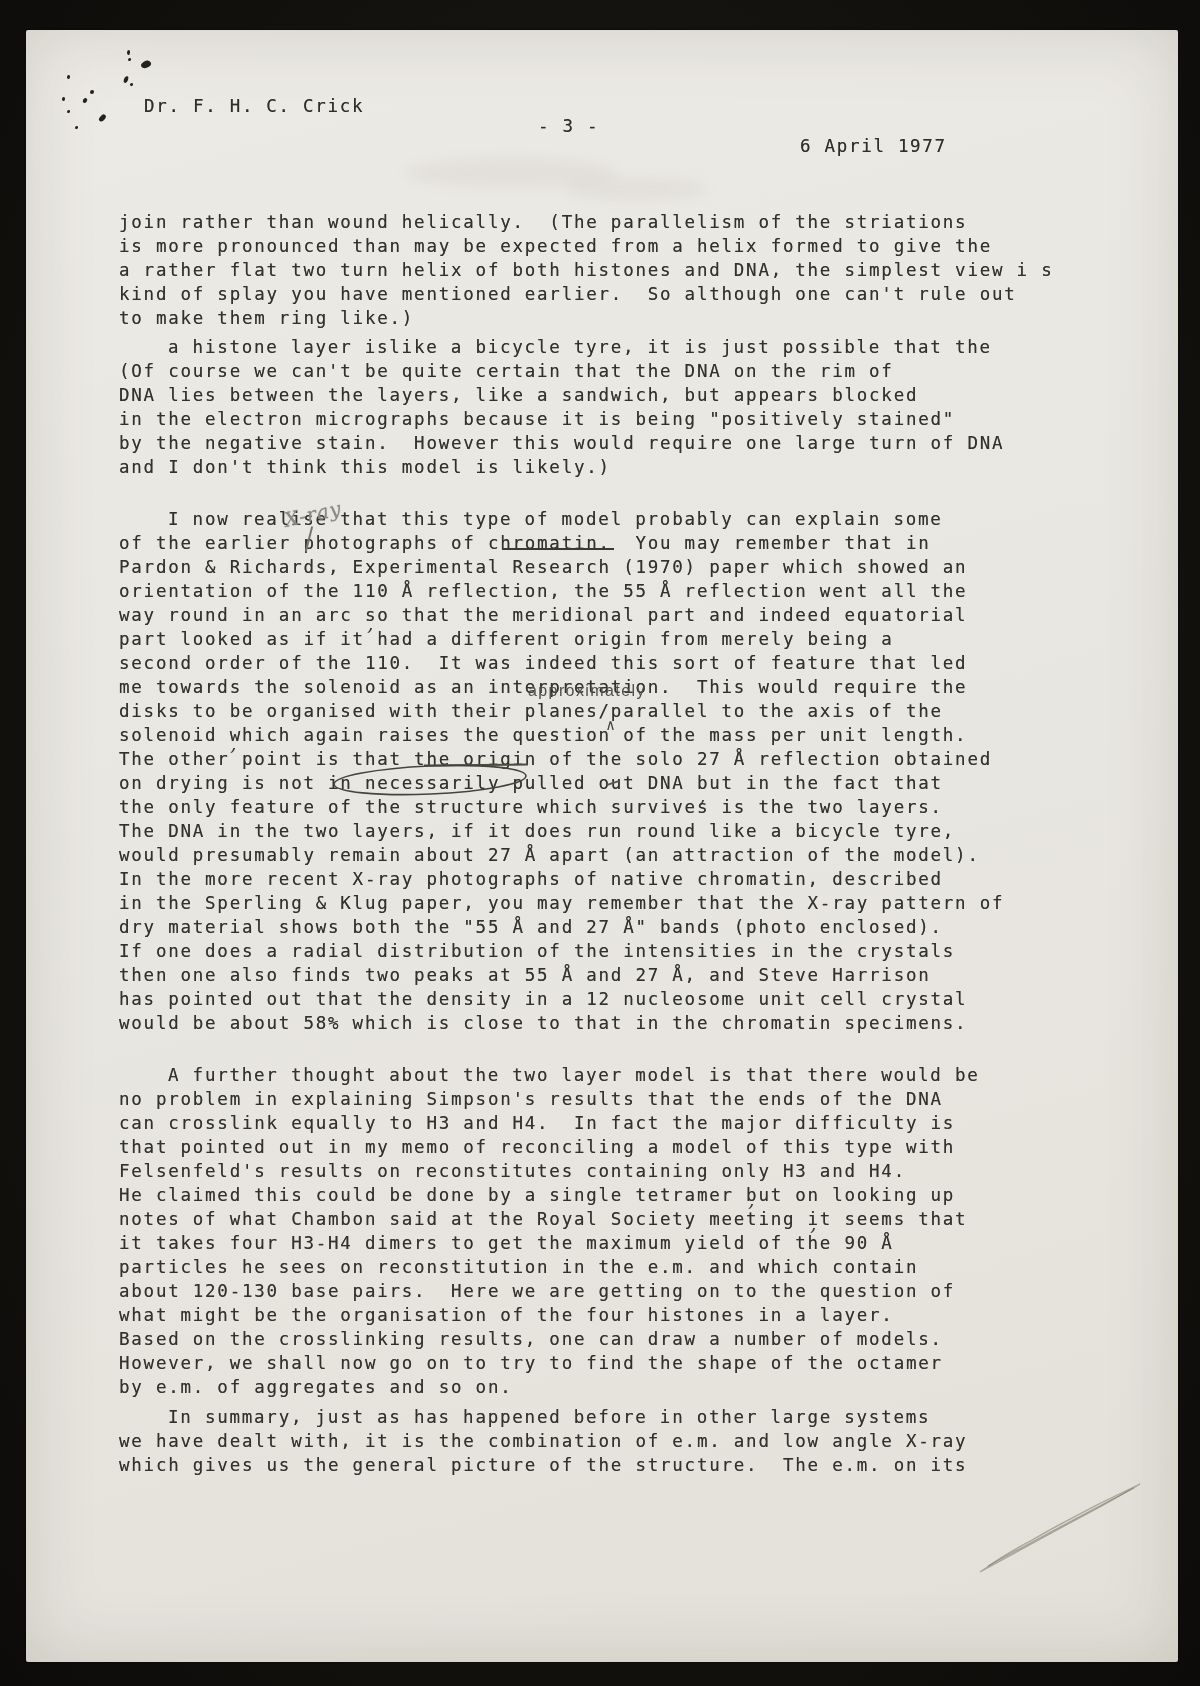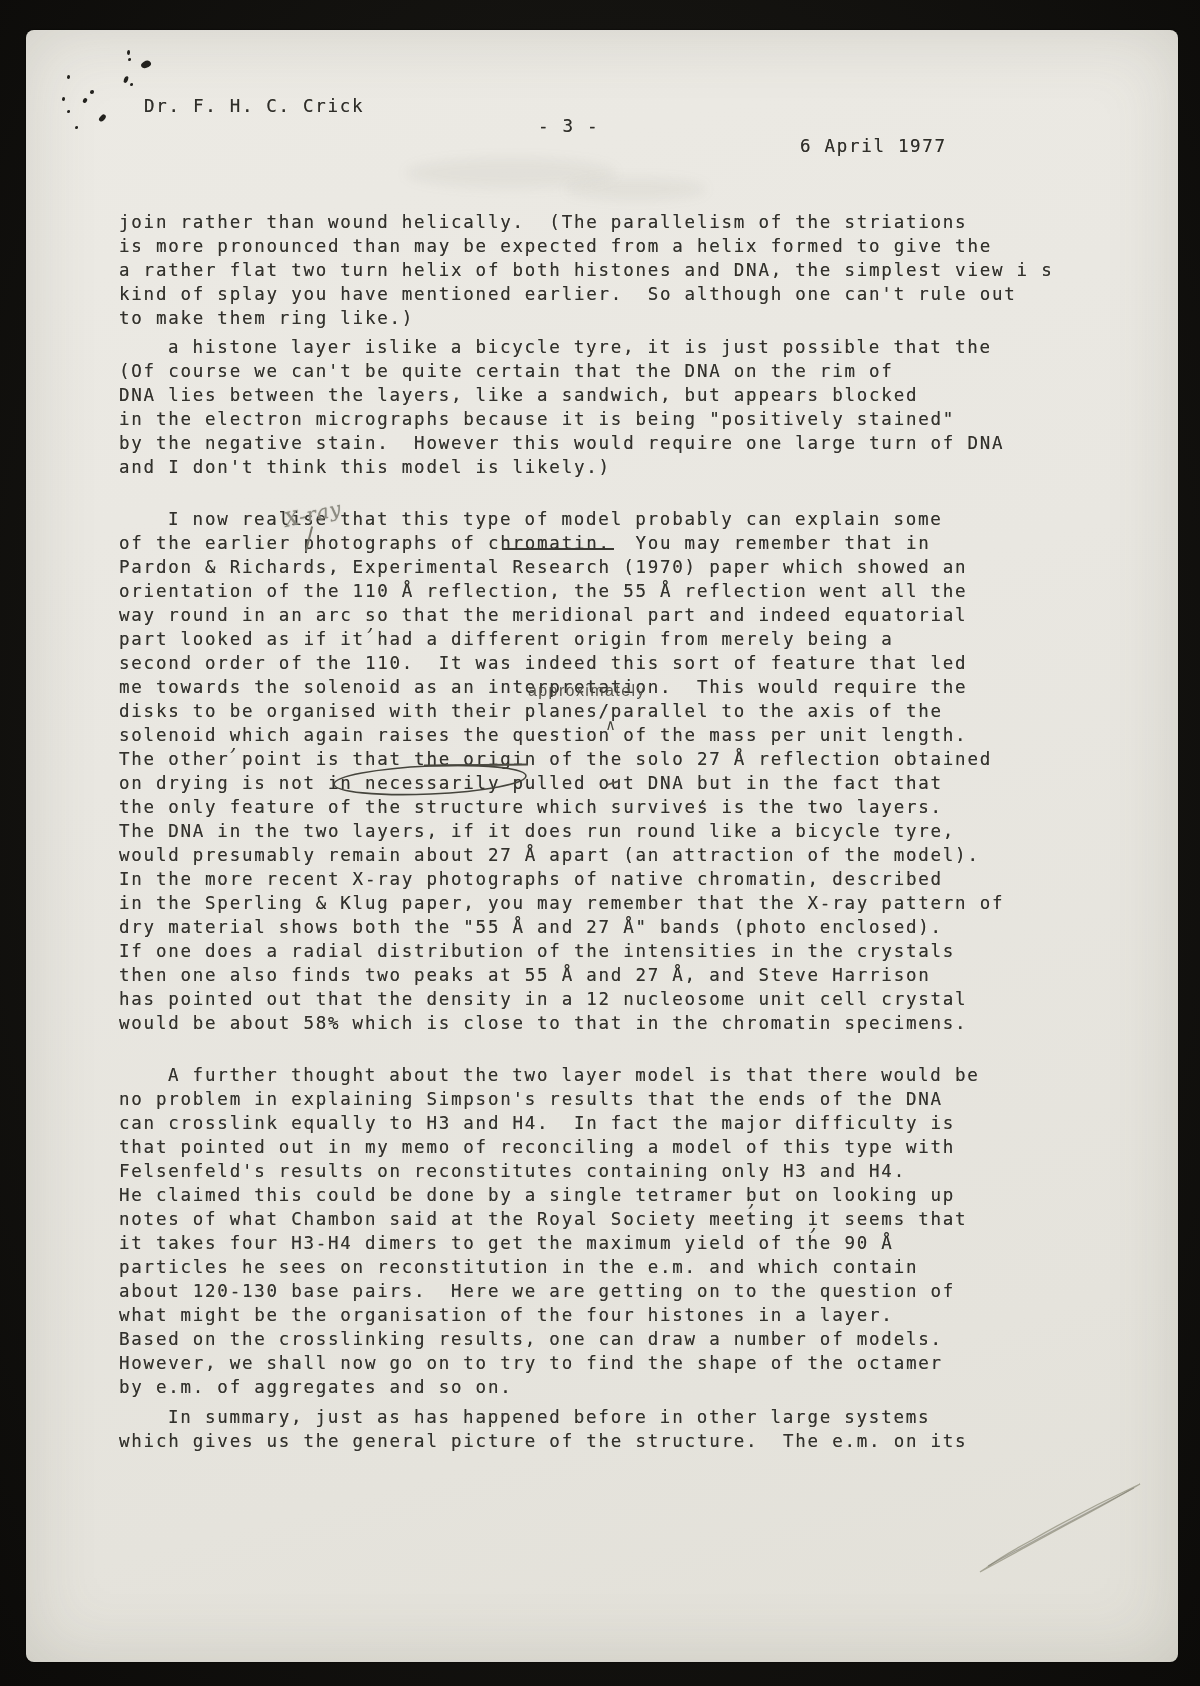--- a/index.html
+++ b/index.html
@@ -2,21 +2,21 @@
 <html><head>
 <meta charset="utf-8">
 <style>
   html,body{margin:0;padding:0;background:#0e0e0c;}
   .page{position:relative;width:1200px;height:1686px;overflow:hidden;
         background:radial-gradient(ellipse at 50% 45%, #1c1b18 0%, #141310 55%, #0c0b09 100%);
         font-family:"DejaVu Sans Mono", monospace;}
   .paper{position:absolute;left:26px;top:30px;width:1152px;height:1632px;
          background:linear-gradient(165deg,#eceae4 0%, #e9e7e1 40%, #e5e3dc 80%, #e2e0d8 100%);
          box-shadow:inset 0 0 70px rgba(90,86,72,0.18), 0 0 2px rgba(0,0,0,0.8);
-         border-radius:8px;}
+         border-radius:2px;}
   .hdr{position:absolute;top:46px;left:0;width:100%;height:26px;color:#2f2e29;
        font-size:17.5px;letter-spacing:1.7px;white-space:pre;
        text-shadow:0 0 0.5px rgba(45,44,38,0.6);}
   .hdr .recipient{position:absolute;left:118px;}
   .hdr .pagenum{position:absolute;left:512px;}
   .hdr .date{position:absolute;left:774px;}
   .body{position:absolute;left:93px;top:180px;width:990px;color:#32312c;
         font-size:17.5px;line-height:24px;letter-spacing:1.76px;
         text-shadow:0 0 0.5px rgba(45,44,38,0.55);}
   .para{margin:0;}
@@ -103,20 +103,21 @@
           <div class="line">it takes four H3-H4 dimers to get the maximum yield of the 90 Å</div>
           <div class="line">particles he sees on reconstitution in the e.m. and which contain</div>
           <div class="line">about 120-130 base pairs.  Here we are getting on to the question of</div>
           <div class="line">what might be the organisation of the four histones in a layer.</div>
           <div class="line">Based on the crosslinking results, one can draw a number of models.</div>
           <div class="line">However, we shall now go on to try to find the shape of the octamer</div>
           <div class="line">by e.m. of aggregates and so on.</div>
         </div>
       <div class="para indent m-lg">
           <div class="line">In summary, just as has happened before in other large systems</div>
+          <div class="line">we have dealt with, it is the combination of e.m. and low angle X-ray</div>
           <div class="line">which gives us the general picture of the structure.  The e.m. on its</div>
         </div>
     </div>
 
     <div class="anno">
 
       <div class="speck" style="left:41px;top:45px;width:3px;height:4px;"></div>
       <div class="speck" style="left:64px;top:60px;width:4px;height:4px;"></div>
       <div class="speck" style="left:41px;top:80px;width:3px;height:3px;"></div>
       <div class="speck" style="left:57px;top:68px;width:4px;height:5px;transform:rotate(25deg);"></div>

